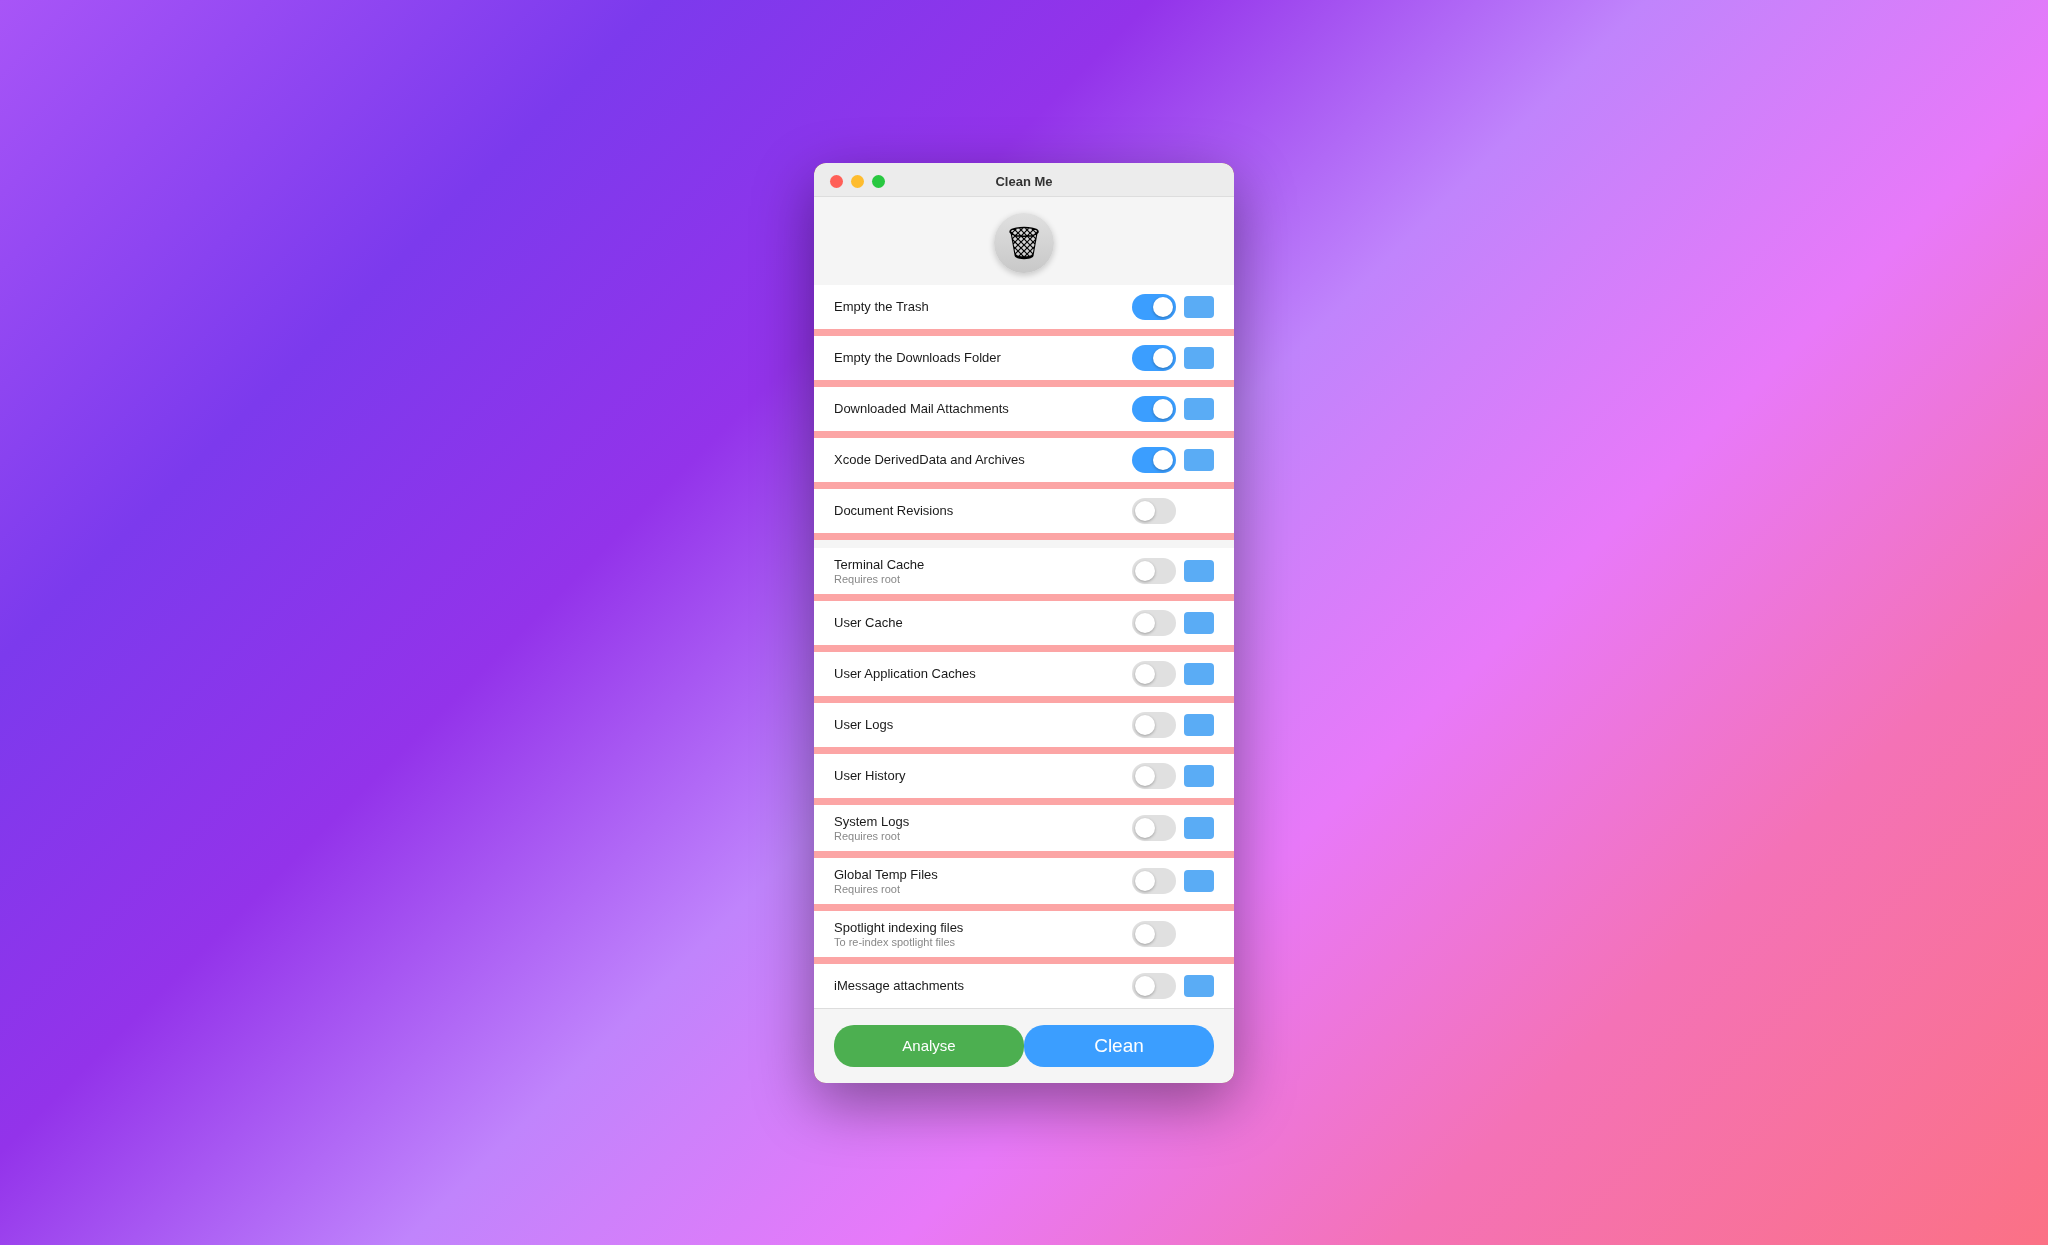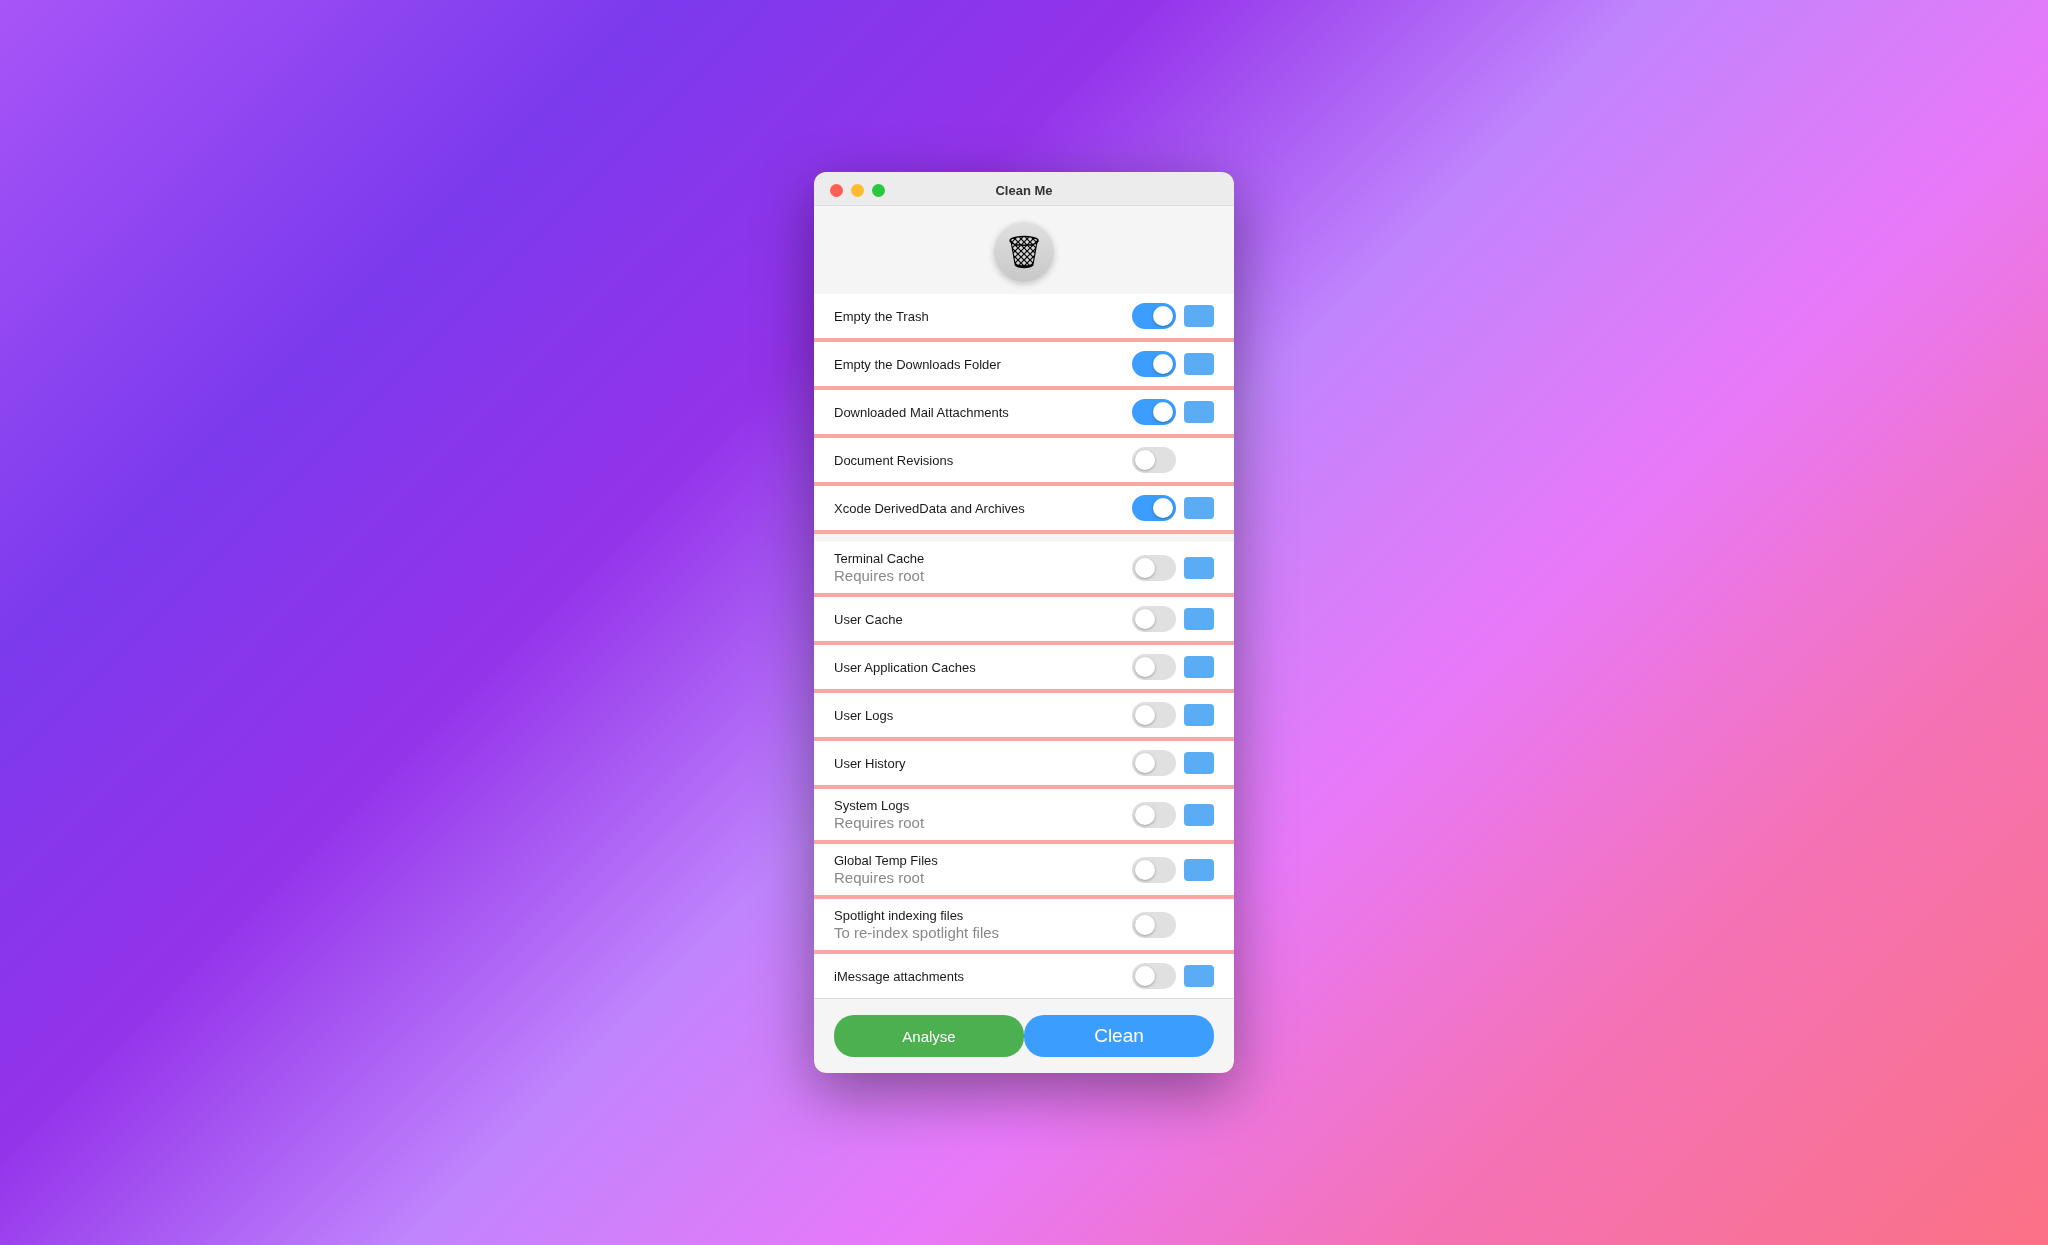--- a/index.html
+++ b/index.html
@@ -84,39 +84,39 @@
       background: white;
       flex: 1;
       padding: 0;
       overflow-y: auto;
     }
 
     .item-row {
       display: flex;
       align-items: center;
       padding: 9px 20px;
-      border-bottom: 4px solid #fca5a5;
+      border-bottom: 7px solid #fca5a5;
     }
 
     .item-row:last-child {
       border-bottom: none;
     }
 
     .item-label {
       flex: 1;
     }
 
     .item-name {
       font-size: 13px;
       color: #1a1a1a;
       font-weight: 400;
     }
 
     .item-subtitle {
-      font-size: 15px;
+      font-size: 11px;
       color: #888;
       margin-top: 1px;
     }
 
     .item-controls {
       display: flex;
       align-items: center;
       gap: 8px;
     }
 
@@ -267,42 +267,42 @@
           <div class="toggle">
             <div class="toggle-track on">
               <div class="toggle-thumb"></div>
             </div>
           </div>
           <div class="detail-btn "></div>
         </div>
       </div>
       <div class="item-row">
         <div class="item-label">
+          <div class="item-name">Xcode DerivedData and Archives</div>
+        </div>
+        <div class="item-controls">
+          <div class="toggle">
+            <div class="toggle-track on">
+              <div class="toggle-thumb"></div>
+            </div>
+          </div>
+          <div class="detail-btn "></div>
+        </div>
+      </div>
+      <div class="item-row">
+        <div class="item-label">
           <div class="item-name">Document Revisions</div>
         </div>
         <div class="item-controls">
           <div class="toggle">
             <div class="toggle-track off">
               <div class="toggle-thumb"></div>
             </div>
           </div>
           <div class="detail-btn hidden"></div>
-        </div>
-      </div>
-      <div class="item-row">
-        <div class="item-label">
-          <div class="item-name">Xcode DerivedData and Archives</div>
-        </div>
-        <div class="item-controls">
-          <div class="toggle">
-            <div class="toggle-track on">
-              <div class="toggle-thumb"></div>
-            </div>
-          </div>
-          <div class="detail-btn "></div>
         </div>
       </div>
       <div class="divider"></div>
       <div class="item-row">
         <div class="item-label">
           <div class="item-name">Terminal Cache</div>
           <div class="item-subtitle">Requires root</div>
         </div>
         <div class="item-controls">
           <div class="toggle">

